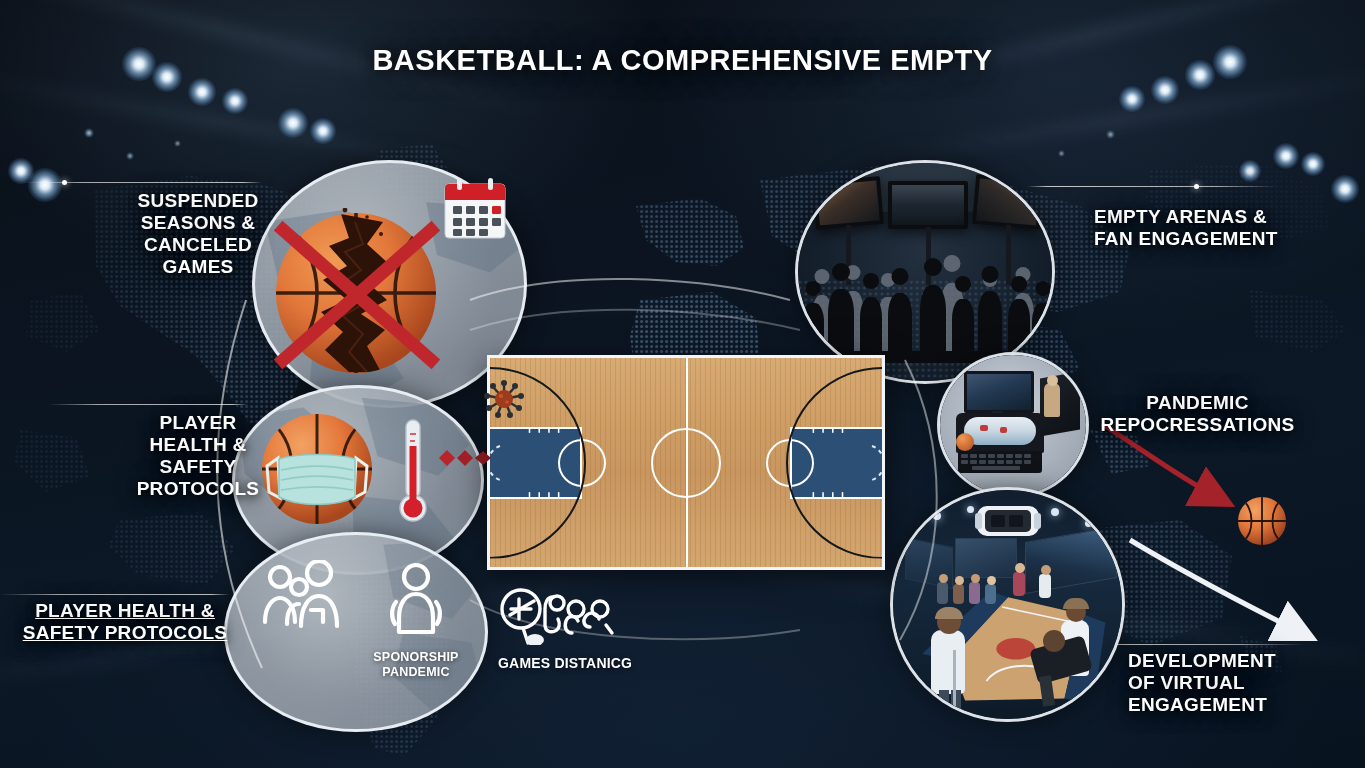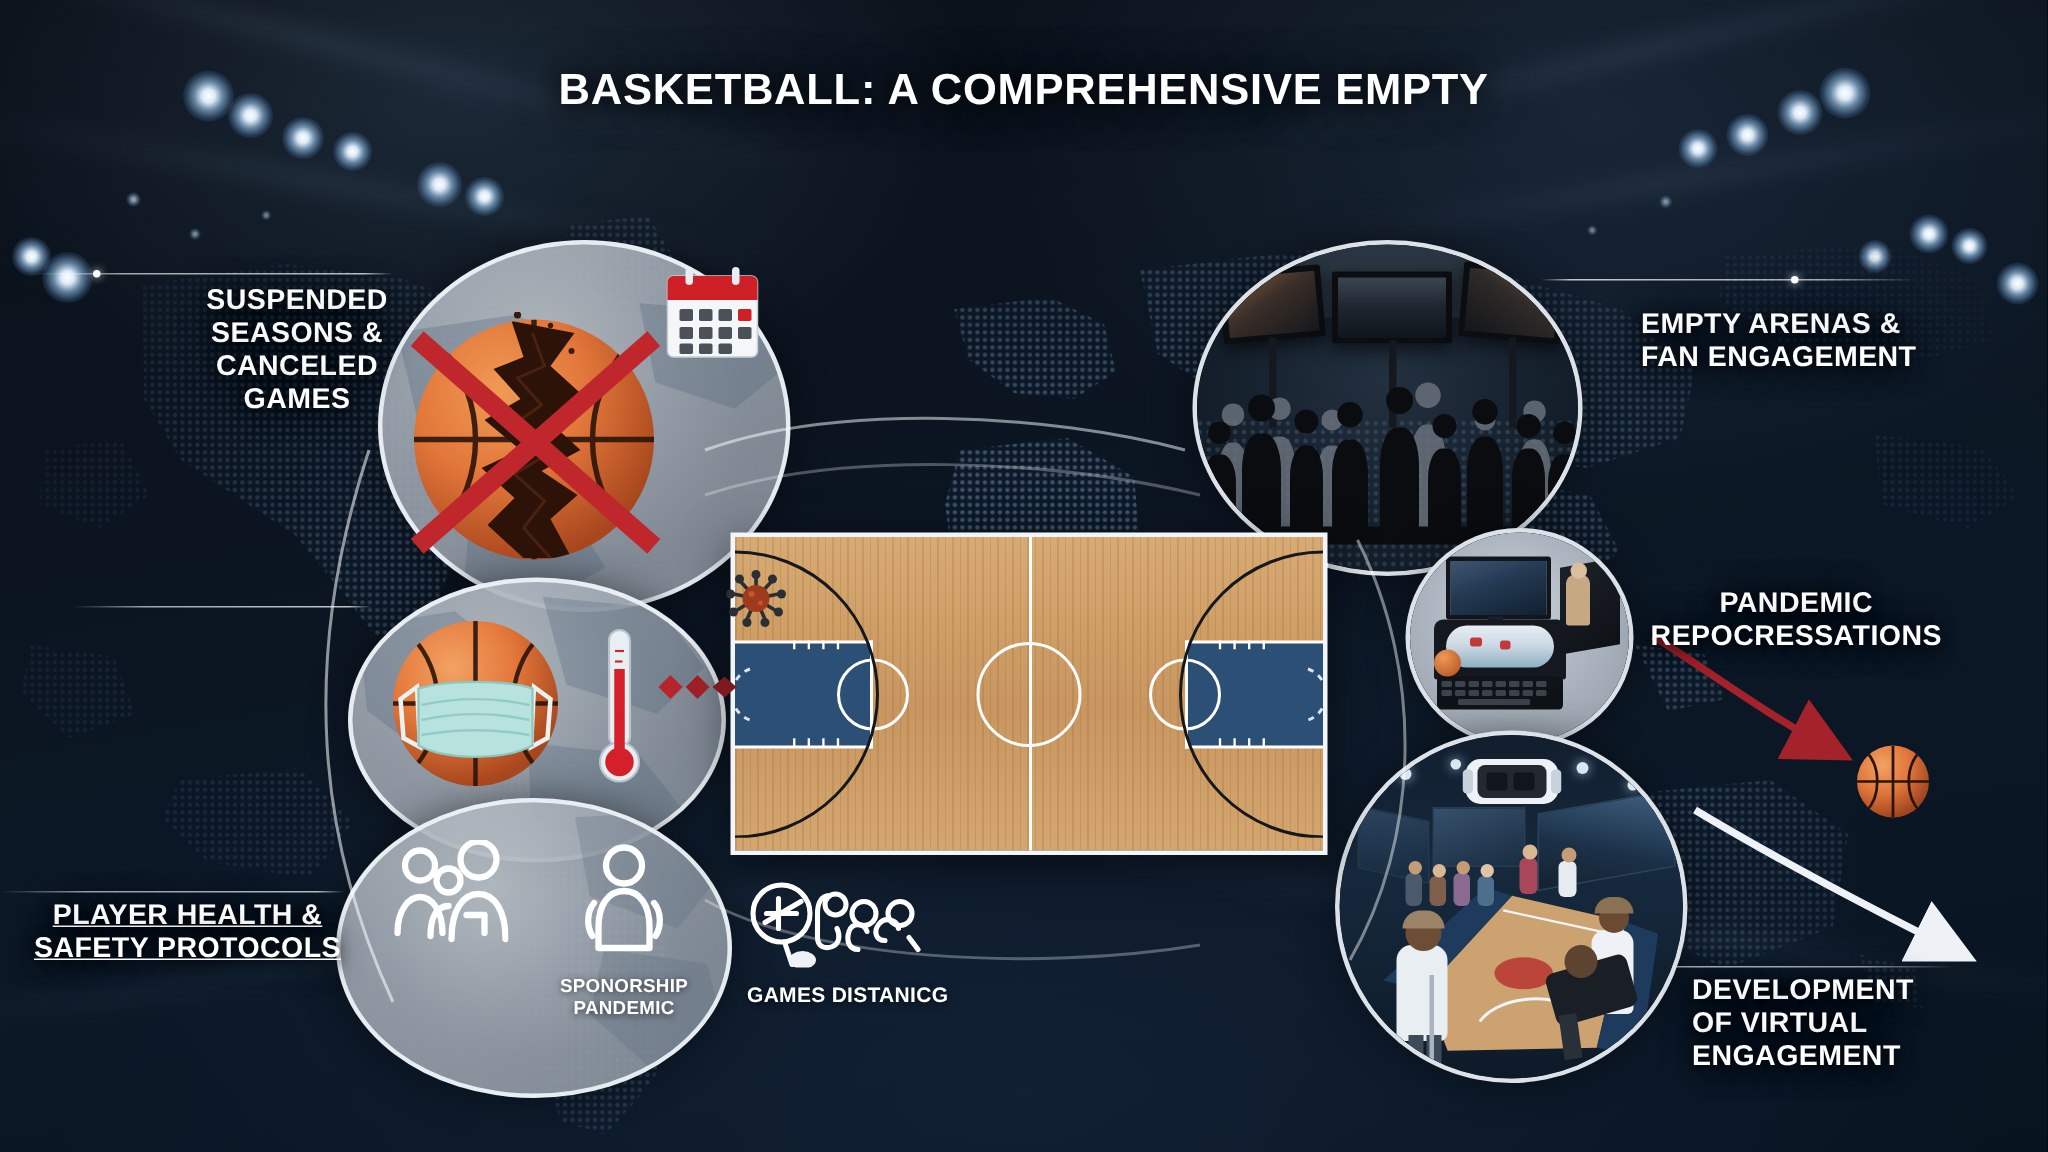--- a/index.html
+++ b/index.html
@@ -331,20 +331,23 @@
   </div>
 
   <div class="ico" style="left:437px;top:448px;width:56px;height:20px;">
     <svg viewBox="0 0 56 20" style="width:100%;height:100%;">
       <path d="M2,10 L10,2 L18,10 L10,18 Z" fill="#b8242c"></path>
       <path d="M20,10 L28,2 L36,10 L28,18 Z" fill="#9e1f26"></path>
       <path d="M38,10 L46,3 L54,10 L46,17 Z" fill="#7d1a20"></path>
     </svg>
   </div>
 
+  <div class="label" style="left:118px;top:412px;width:160px;text-align:center;white-space:pre-line;">PLAYER
+HEALTH &amp; SAFETY
+PROTOCOLS</div>
 
   <div class="bubble" style="left:224px;top:532px;width:264px;height:200px;">
     <div class="inner">
       <svg viewBox="0 0 264 200" style="position:absolute;inset:0;opacity:.26;">
         <path d="M160,10 L240,6 L262,46 L230,86 L170,64 Z" fill="#58697c"></path>
         <path d="M180,100 L250,110 L262,156 L210,180 L170,144 Z" fill="#58697c"></path>
       </svg>
     </div>
   </div>
 

